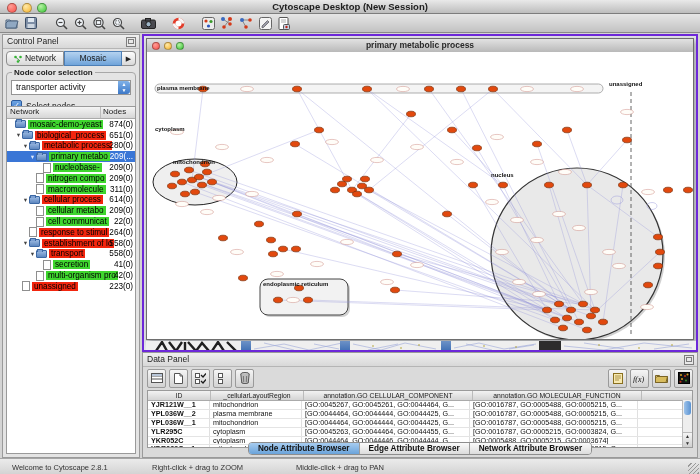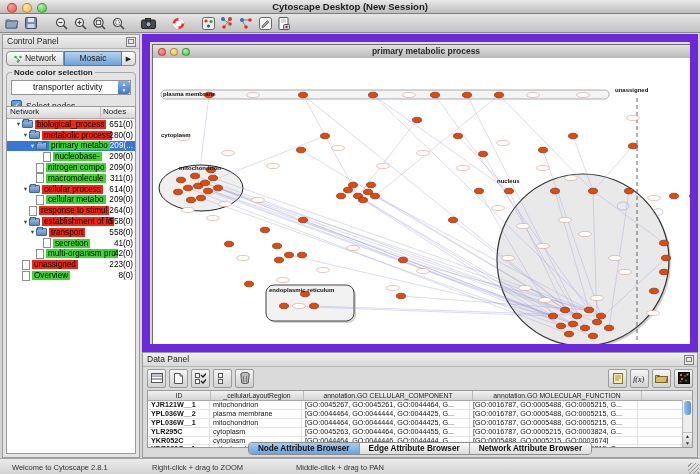--- a/index.html
+++ b/index.html
@@ -46,21 +46,21 @@
   .cp-tab.active{background:linear-gradient(#b4d2f0,#6fa4da);border-color:#4d7fb6;}
   #cp-tab-more{width:13px;height:13px;border:1px solid #8d8d8d;border-left:none;
     border-radius:0 4px 4px 0;background:linear-gradient(#fdfdfd,#d9d9d9);
     font-size:7px;line-height:13px;text-align:center;color:#222;}
   .net-glyph{width:8px;height:8px;display:inline-block;}
   #groupbox{margin:4px 3px 3px 3px;border:1px solid #a8a8a8;border-radius:4px;
     position:relative;padding:7px 4px 4px 4px;}
   #groupbox legend,#gb-label{position:absolute;top:-5px;left:5px;background:#e4e4e4;
     font-size:8px;font-weight:bold;color:#222;padding:0 2px;}
   .combo{height:13px;background:#fff;border:1px solid #949494;border-radius:0;
-    position:relative;font-size:8.5px;line-height:13px;padding-left:21px;color:#111;}
+    position:relative;font-size:8.5px;line-height:13px;padding-left:4px;color:#111;}
   .combo .stepper{position:absolute;right:0;top:0;width:12px;height:13px;
     background:linear-gradient(#7fb1e8,#3c78c8);border-radius:0 3px 3px 0;
     color:#fff;font-size:5px;line-height:6px;text-align:center;}
   .chkrow{display:flex;align-items:center;gap:4px;margin-top:5px;}
   .chk{width:9px;height:9px;border-radius:2px;background:linear-gradient(#6fa6e4,#3a74c4);
     border:1px solid #2c5c9e;color:#fff;font-size:8px;line-height:9px;text-align:center;}
   .chklabel{font-size:8.5px;color:#111;}
   
   #tree-wrap{position:absolute;left:3px;top:71px;right:3px;bottom:3px;
     background:#fff;border:1px solid #9a9a9a;overflow:hidden;}
@@ -80,21 +80,21 @@
     background:#7da0d2;border:1px solid #3c68a4;border-bottom:none;border-radius:1px 1px 0 0;}
   .ticon.file{width:6px;height:8px;background:#fff;border:1px solid #8f8f8f;}
   .tlabel{font-size:8.2px;color:#000;padding:0 2px;flex:none;max-width:86px;
     overflow:hidden;}
   .tlabel.green{background:#3fd62e;}
   .tlabel.red{background:#f2250e;}
   .tcount{position:absolute;right:2px;font-size:8.2px;color:#000;background:transparent;}
   .trow.sel .tcount{color:#fff;}
   
   #desktop{position:absolute;left:142px;top:34px;width:556px;height:318px;
-    border:8px solid #6d28d9;background:#e3e5e9;box-sizing:border-box;overflow:hidden;}
+    border:2px solid #6d28d9;background:#e3e5e9;box-sizing:border-box;overflow:hidden;}
   #netwin{position:absolute;left:2px;top:2px;width:548px;height:302px;
     border:1px solid #6e6e6e;background:#fff;box-shadow:2px 3px 6px rgba(0,0,0,.35);
     box-sizing:border-box;}
   #netwin-title{height:13px;background:linear-gradient(#e2e2e2,#b9b9b9);
     border-bottom:1px solid #8a8a8a;position:relative;}
   #netwin-title .title{position:absolute;left:0;right:0;top:1px;text-align:center;
     font-size:8.5px;font-weight:bold;color:#2a2a2a;}
   #netwin-title .lights{left:5px;top:3px;gap:4px;}
   #netwin-title .light{width:6px;height:6px;}
   #netcontent{position:absolute;left:0;top:13px;right:0;bottom:0;overflow:hidden;background:#fff;}
@@ -291,20 +291,27 @@
       <span class="chklabel">Select nodes</span>
     </div>
   </div>
   <div id="tree-wrap">
     <div id="tree-head">
       <span class="h1">Network</span>
       <span class="h2">Nodes</span>
     </div>
     <div id="tree-body">
         <div class="trow">
+          <span class="ind" style="width: 1px;"></span>
+          <span class="tri"></span>
+          <span class="ticon folder"></span>
+          <span class="tlabel green">mosaic-demo-yeast</span>
+          <span class="tcount">874(0)</span>
+        </div>
+        <div class="trow">
           <span class="ind" style="width: 8px;"></span>
           <span class="tri">▼</span>
           <span class="ticon folder"></span>
           <span class="tlabel red">biological_process</span>
           <span class="tcount">651(0)</span>
         </div>
         <div class="trow">
           <span class="ind" style="width: 15px;"></span>
           <span class="tri">▼</span>
           <span class="ticon folder"></span>
@@ -347,20 +354,27 @@
           <span class="tcount">614(0)</span>
         </div>
         <div class="trow">
           <span class="ind" style="width: 22px;"></span>
           <span class="tri"></span>
           <span class="ticon file"></span>
           <span class="tlabel green">cellular metabo</span>
           <span class="tcount">209(0)</span>
         </div>
         <div class="trow">
+          <span class="ind" style="width: 22px;"></span>
+          <span class="tri"></span>
+          <span class="ticon file"></span>
+          <span class="tlabel green">cell communicat</span>
+          <span class="tcount">22(0)</span>
+        </div>
+        <div class="trow">
           <span class="ind" style="width: 15px;"></span>
           <span class="tri"></span>
           <span class="ticon file"></span>
           <span class="tlabel red">response to stimul</span>
           <span class="tcount">264(0)</span>
         </div>
         <div class="trow">
           <span class="ind" style="width: 15px;"></span>
           <span class="tri">▼</span>
           <span class="ticon folder"></span>
@@ -387,27 +401,20 @@
           <span class="ticon file"></span>
           <span class="tlabel green">multi-organism pro</span>
           <span class="tcount">42(0)</span>
         </div>
         <div class="trow">
           <span class="ind" style="width: 8px;"></span>
           <span class="tri"></span>
           <span class="ticon file"></span>
           <span class="tlabel red">unassigned</span>
           <span class="tcount">223(0)</span>
-        </div>
-        <div class="trow">
-          <span class="ind" style="width: 8px;"></span>
-          <span class="tri"></span>
-          <span class="ticon file"></span>
-          <span class="tlabel green">Overview</span>
-          <span class="tcount">8(0)</span>
         </div>
       </div>
   </div>
 </div>
 
 <div id="desktop">
   <div id="netwin">
     <div id="netwin-title">
       <div class="lights">
         <div class="light l-red"></div>

